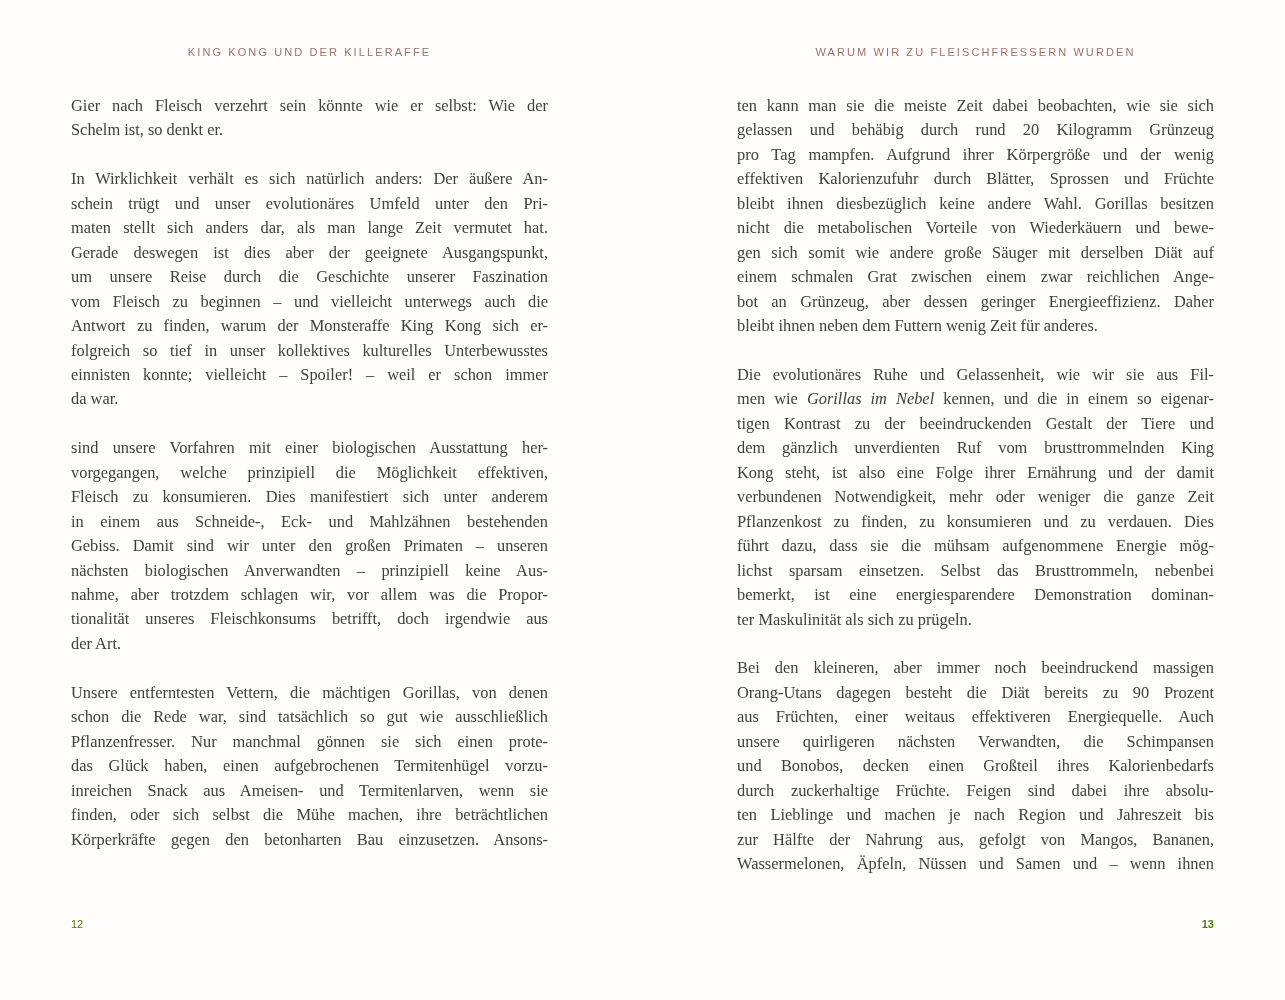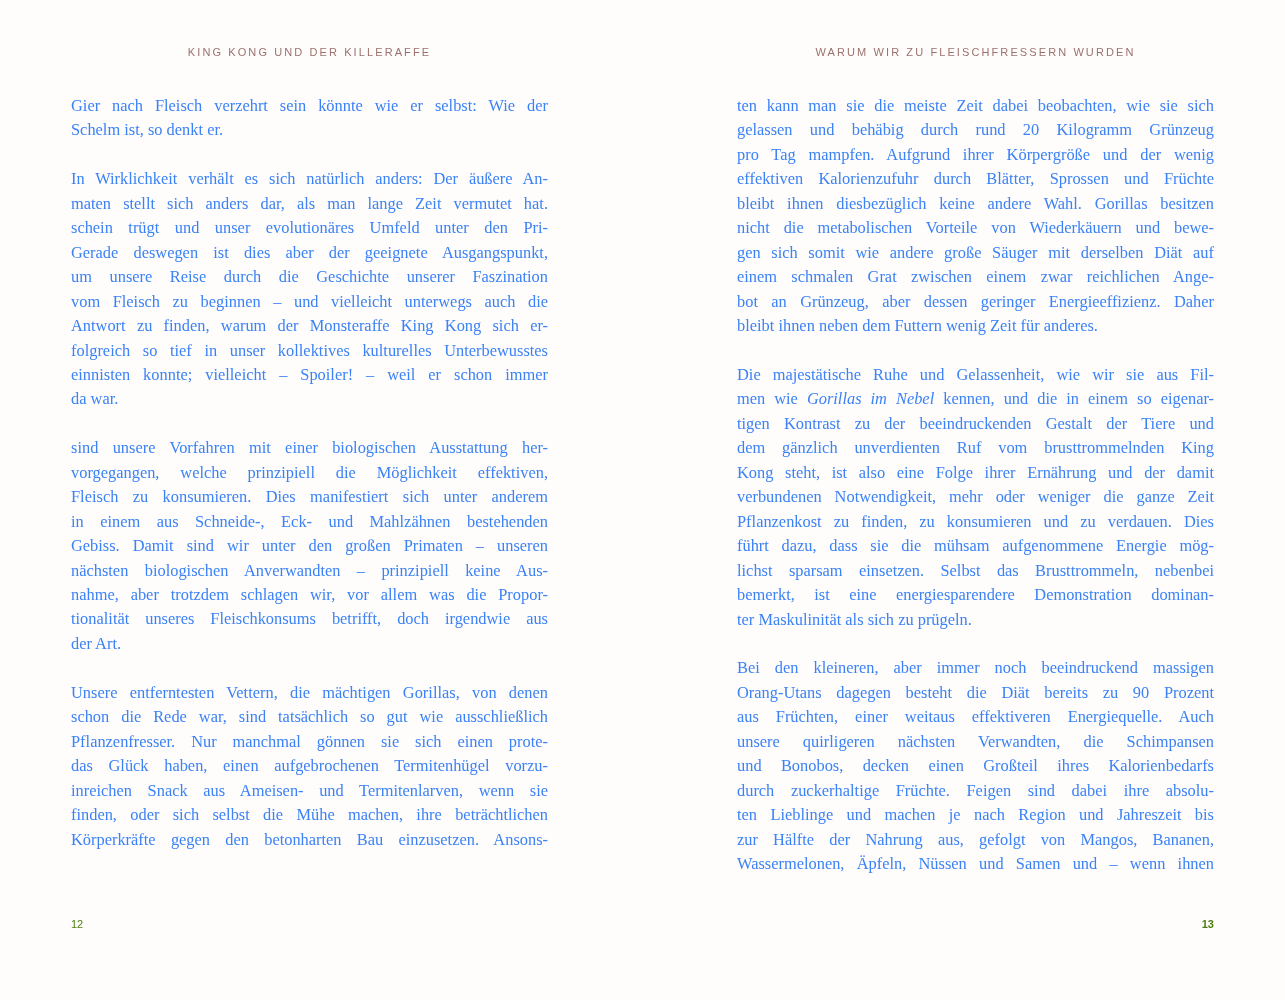--- a/index.html
+++ b/index.html
@@ -39,21 +39,21 @@
     color: #9b716d;
     white-space: nowrap;
   }
   .body-text {
     position: absolute;
     top: 86px;
     left: 0;
     width: 477px;
     font-size: 16.4px;
     line-height: 24.45px;
-    color: #3b82f6;
+    color: #404040;
   }
   .para { margin: 0 0 24.45px 0; }
   .para:last-child { margin-bottom: 4px; }
   .line { text-align: justify; text-align-last: auto; }
   .line.jl { text-align-last: justify; }
   .line em { font-style: italic; }
   .pagenum {
     position: absolute;
     top: 910px;
     font-family: "Liberation Sans", sans-serif;
@@ -70,22 +70,22 @@
 
   <section class="page page-left">
     <header class="running-head">KING KONG UND DER KILLERAFFE</header>
     <div class="body-text">
         <div class="para">
           <div class="line jl">Gier nach Fleisch verzehrt sein könnte wie er selbst: Wie der</div>
           <div class="line">Schelm ist, so denkt er.</div>
         </div>
         <div class="para">
           <div class="line jl">In Wirklichkeit verhält es sich natürlich anders: Der äußere An-</div>
+          <div class="line jl">schein trügt und unser evolutionäres Umfeld unter den Pri-</div>
           <div class="line jl">maten stellt sich anders dar, als man lange Zeit vermutet hat.</div>
-          <div class="line jl">schein trügt und unser evolutionäres Umfeld unter den Pri-</div>
           <div class="line jl">Gerade deswegen ist dies aber der geeignete Ausgangspunkt,</div>
           <div class="line jl">um unsere Reise durch die Geschichte unserer Faszination</div>
           <div class="line jl">vom Fleisch zu beginnen – und vielleicht unterwegs auch die</div>
           <div class="line jl">Antwort zu finden, warum der Monsteraffe King Kong sich er-</div>
           <div class="line jl">folgreich so tief in unser kollektives kulturelles Unterbewusstes</div>
           <div class="line jl">einnisten konnte; vielleicht – Spoiler! – weil er schon immer</div>
           <div class="line">da war.</div>
         </div>
         <div class="para">
           <div class="line jl">sind unsere Vorfahren mit einer biologischen Ausstattung her-</div>
@@ -120,21 +120,21 @@
           <div class="line jl">pro Tag mampfen. Aufgrund ihrer Körpergröße und der wenig</div>
           <div class="line jl">effektiven Kalorienzufuhr durch Blätter, Sprossen und Früchte</div>
           <div class="line jl">bleibt ihnen diesbezüglich keine andere Wahl. Gorillas besitzen</div>
           <div class="line jl">nicht die metabolischen Vorteile von Wiederkäuern und bewe-</div>
           <div class="line jl">gen sich somit wie andere große Säuger mit derselben Diät auf</div>
           <div class="line jl">einem schmalen Grat zwischen einem zwar reichlichen Ange-</div>
           <div class="line jl">bot an Grünzeug, aber dessen geringer Energieeffizienz. Daher</div>
           <div class="line">bleibt ihnen neben dem Futtern wenig Zeit für anderes.</div>
         </div>
         <div class="para">
-          <div class="line jl">Die majestätische Ruhe und Gelassenheit, wie wir sie aus Fil-</div>
+          <div class="line jl">Die evolutionäres Ruhe und Gelassenheit, wie wir sie aus Fil-</div>
           <div class="line jl">men wie <em>Gorillas im Nebel</em> kennen, und die in einem so eigenar-</div>
           <div class="line jl">tigen Kontrast zu der beeindruckenden Gestalt der Tiere und</div>
           <div class="line jl">dem gänzlich unverdienten Ruf vom brusttrommelnden King</div>
           <div class="line jl">Kong steht, ist also eine Folge ihrer Ernährung und der damit</div>
           <div class="line jl">verbundenen Notwendigkeit, mehr oder weniger die ganze Zeit</div>
           <div class="line jl">Pflanzenkost zu finden, zu konsumieren und zu verdauen. Dies</div>
           <div class="line jl">führt dazu, dass sie die mühsam aufgenommene Energie mög-</div>
           <div class="line jl">lichst sparsam einsetzen. Selbst das Brusttrommeln, nebenbei</div>
           <div class="line jl">bemerkt, ist eine energiesparendere Demonstration dominan-</div>
           <div class="line">ter Maskulinität als sich zu prügeln.</div>

